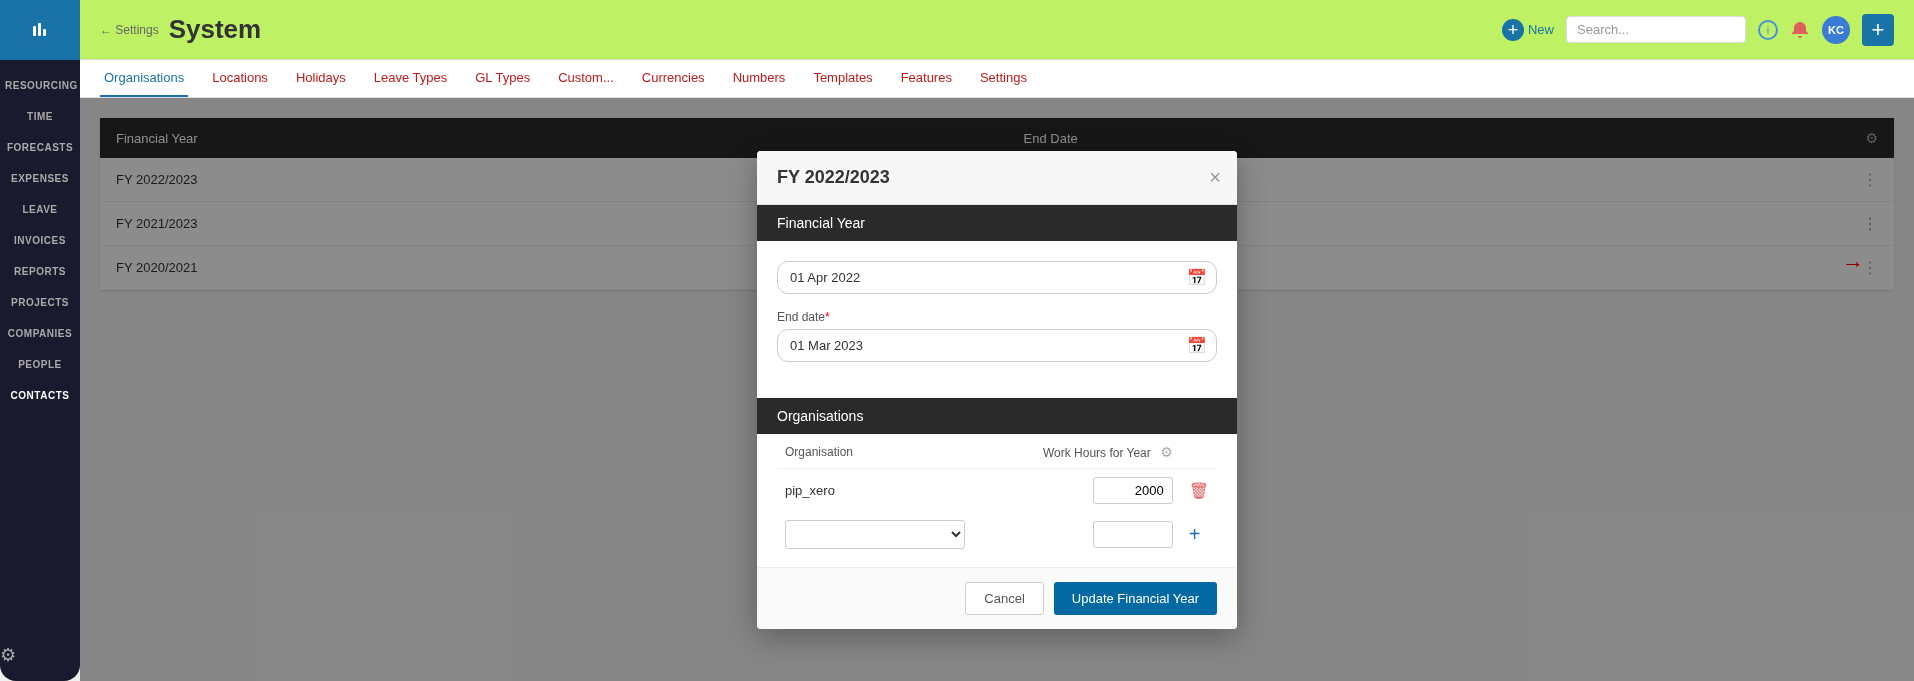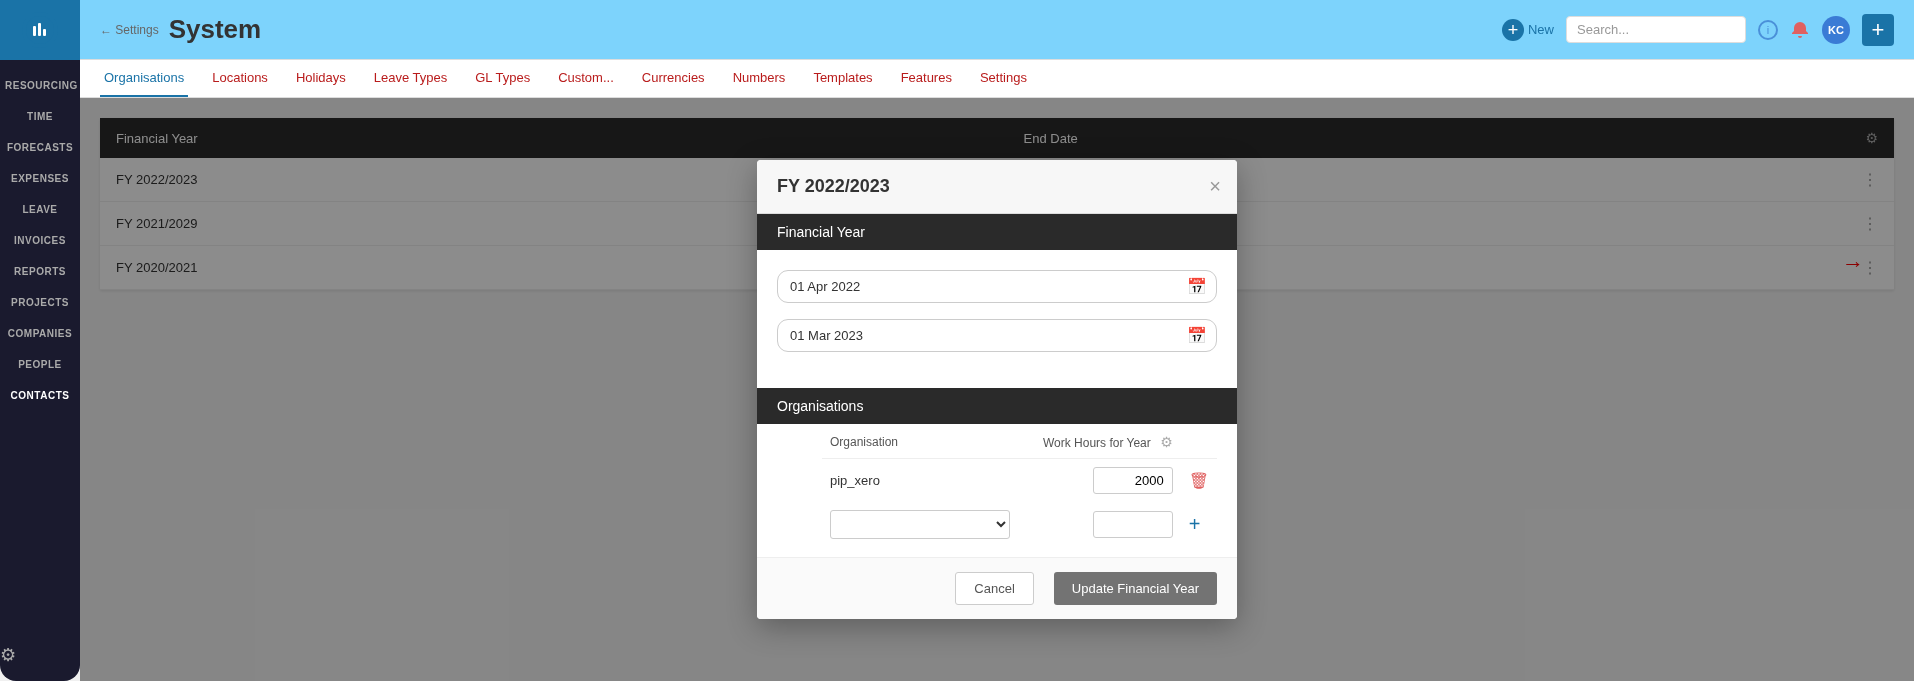--- a/index.html
+++ b/index.html
@@ -69,21 +69,21 @@
     .main {
       flex: 1;
       display: flex;
       flex-direction: column;
       background: #f5f5f5;
       overflow: hidden;
     }
 
     
     .header {
-      background: #7dd3fc;
+      background: #bef264;
       border-bottom: 1px solid #ddd;
       padding: 0 20px;
       height: 60px;
       display: flex;
       align-items: center;
       justify-content: space-between;
     }
     .header-left {
       display: flex;
       align-items: center;
@@ -323,21 +323,20 @@
     .modal-org-section {
       padding: 0;
     }
     .org-table {
       width: 100%;
       border-collapse: collapse;
       padding: 0 20px;
     }
     .org-table-wrap {
       padding: 0 20px 10px;
-      margin-left: 45px;
     }
     .org-table thead tr {
       border-bottom: 1px solid #eee;
     }
     .org-table thead th {
       padding: 10px 8px 8px;
       font-size: 12px;
       color: #555;
       text-align: left;
       font-weight: 500;
@@ -380,36 +379,36 @@
     }
     .add-row-icon {
       color: #1a73a7;
       font-size: 20px;
       cursor: pointer;
     }
     .modal-footer {
       padding: 14px 20px;
       display: flex;
       justify-content: flex-end;
-      gap: 20px;
+      gap: 10px;
       border-top: 1px solid #eee;
       background: #fafafa;
     }
     .btn-cancel {
       padding: 8px 18px;
       background: #fff;
       border: 1px solid #ccc;
       border-radius: 3px;
       font-size: 13px;
       cursor: pointer;
       color: #555;
     }
     .btn-primary {
       padding: 8px 18px;
-      background: #737373;
+      background: #0369a1;
       border: none;
       border-radius: 3px;
       font-size: 13px;
       cursor: pointer;
       color: #fff;
       font-weight: 500;
     }
 
     .gear-settings-icon {
       color: #aaa;
@@ -508,21 +507,21 @@
           </th>
         </tr>
       </thead>
       <tbody>
         <tr>
           <td>FY 2022/2023</td>
           <td>01 Mar 2023</td>
           <td><span class="row-menu">⋮</span></td>
         </tr>
         <tr>
-          <td>FY 2021/2029</td>
+          <td>FY 2021/2023</td>
           <td>31 Mar 2022</td>
           <td><span class="row-menu">⋮</span></td>
         </tr>
         <tr>
           <td>FY 2020/2021</td>
           <td>31 Mar 2021</td>
           <td><span class="row-menu">⋮</span></td>
         </tr>
       </tbody>
     </table>
@@ -539,20 +538,23 @@
 
           <div class="modal-section-header">Financial Year</div>
           <div class="modal-form">
             <div class="form-field">
               <div class="date-input-wrap">
                 <input class="date-input" type="text" value="01 Apr 2022" style="">
                 <span class="calendar-icon">📅</span>
               </div>
             </div>
             <div class="form-field">
+              <label class="form-label">
+                <span>End date</span><span class="required-star">*</span>
+              </label>
               <div class="date-input-wrap">
                 <input class="date-input" type="text" value="01 Mar 2023" style="">
                 <span class="calendar-icon">📅</span>
               </div>
             </div>
           </div>
 
           <div class="modal-section-header">Organisations</div>
           <div class="modal-org-section">
             <div class="org-table-wrap">

